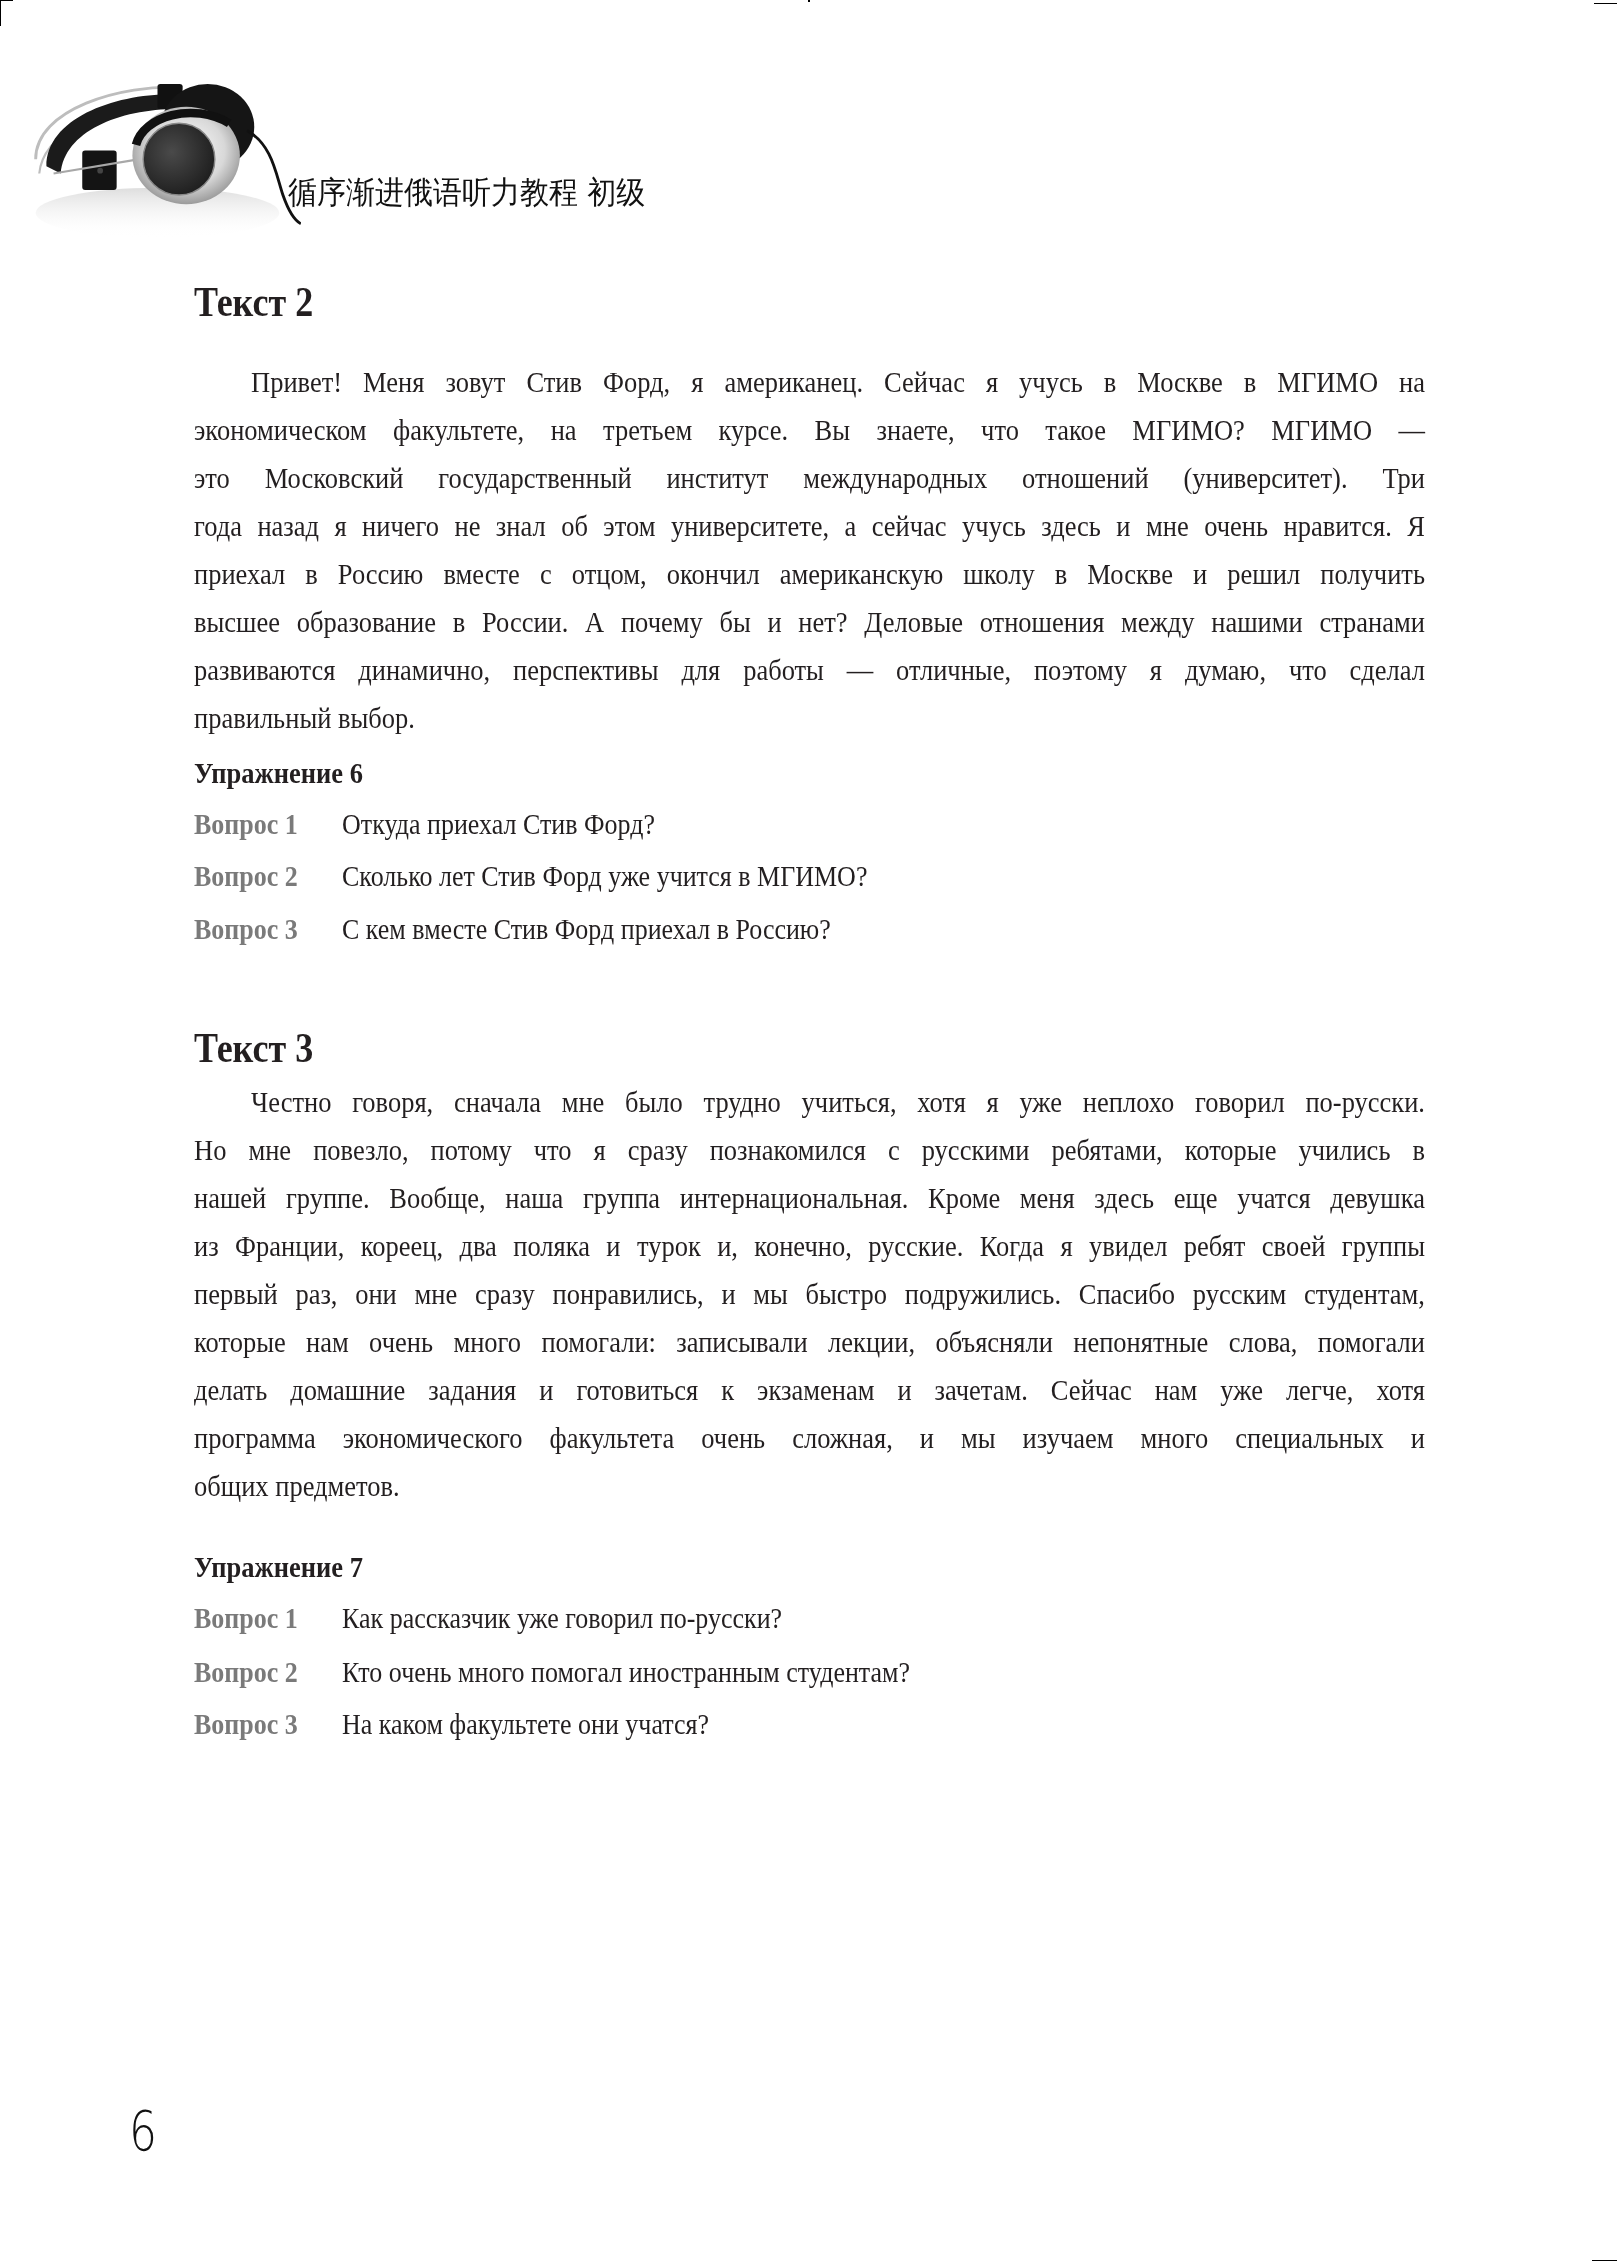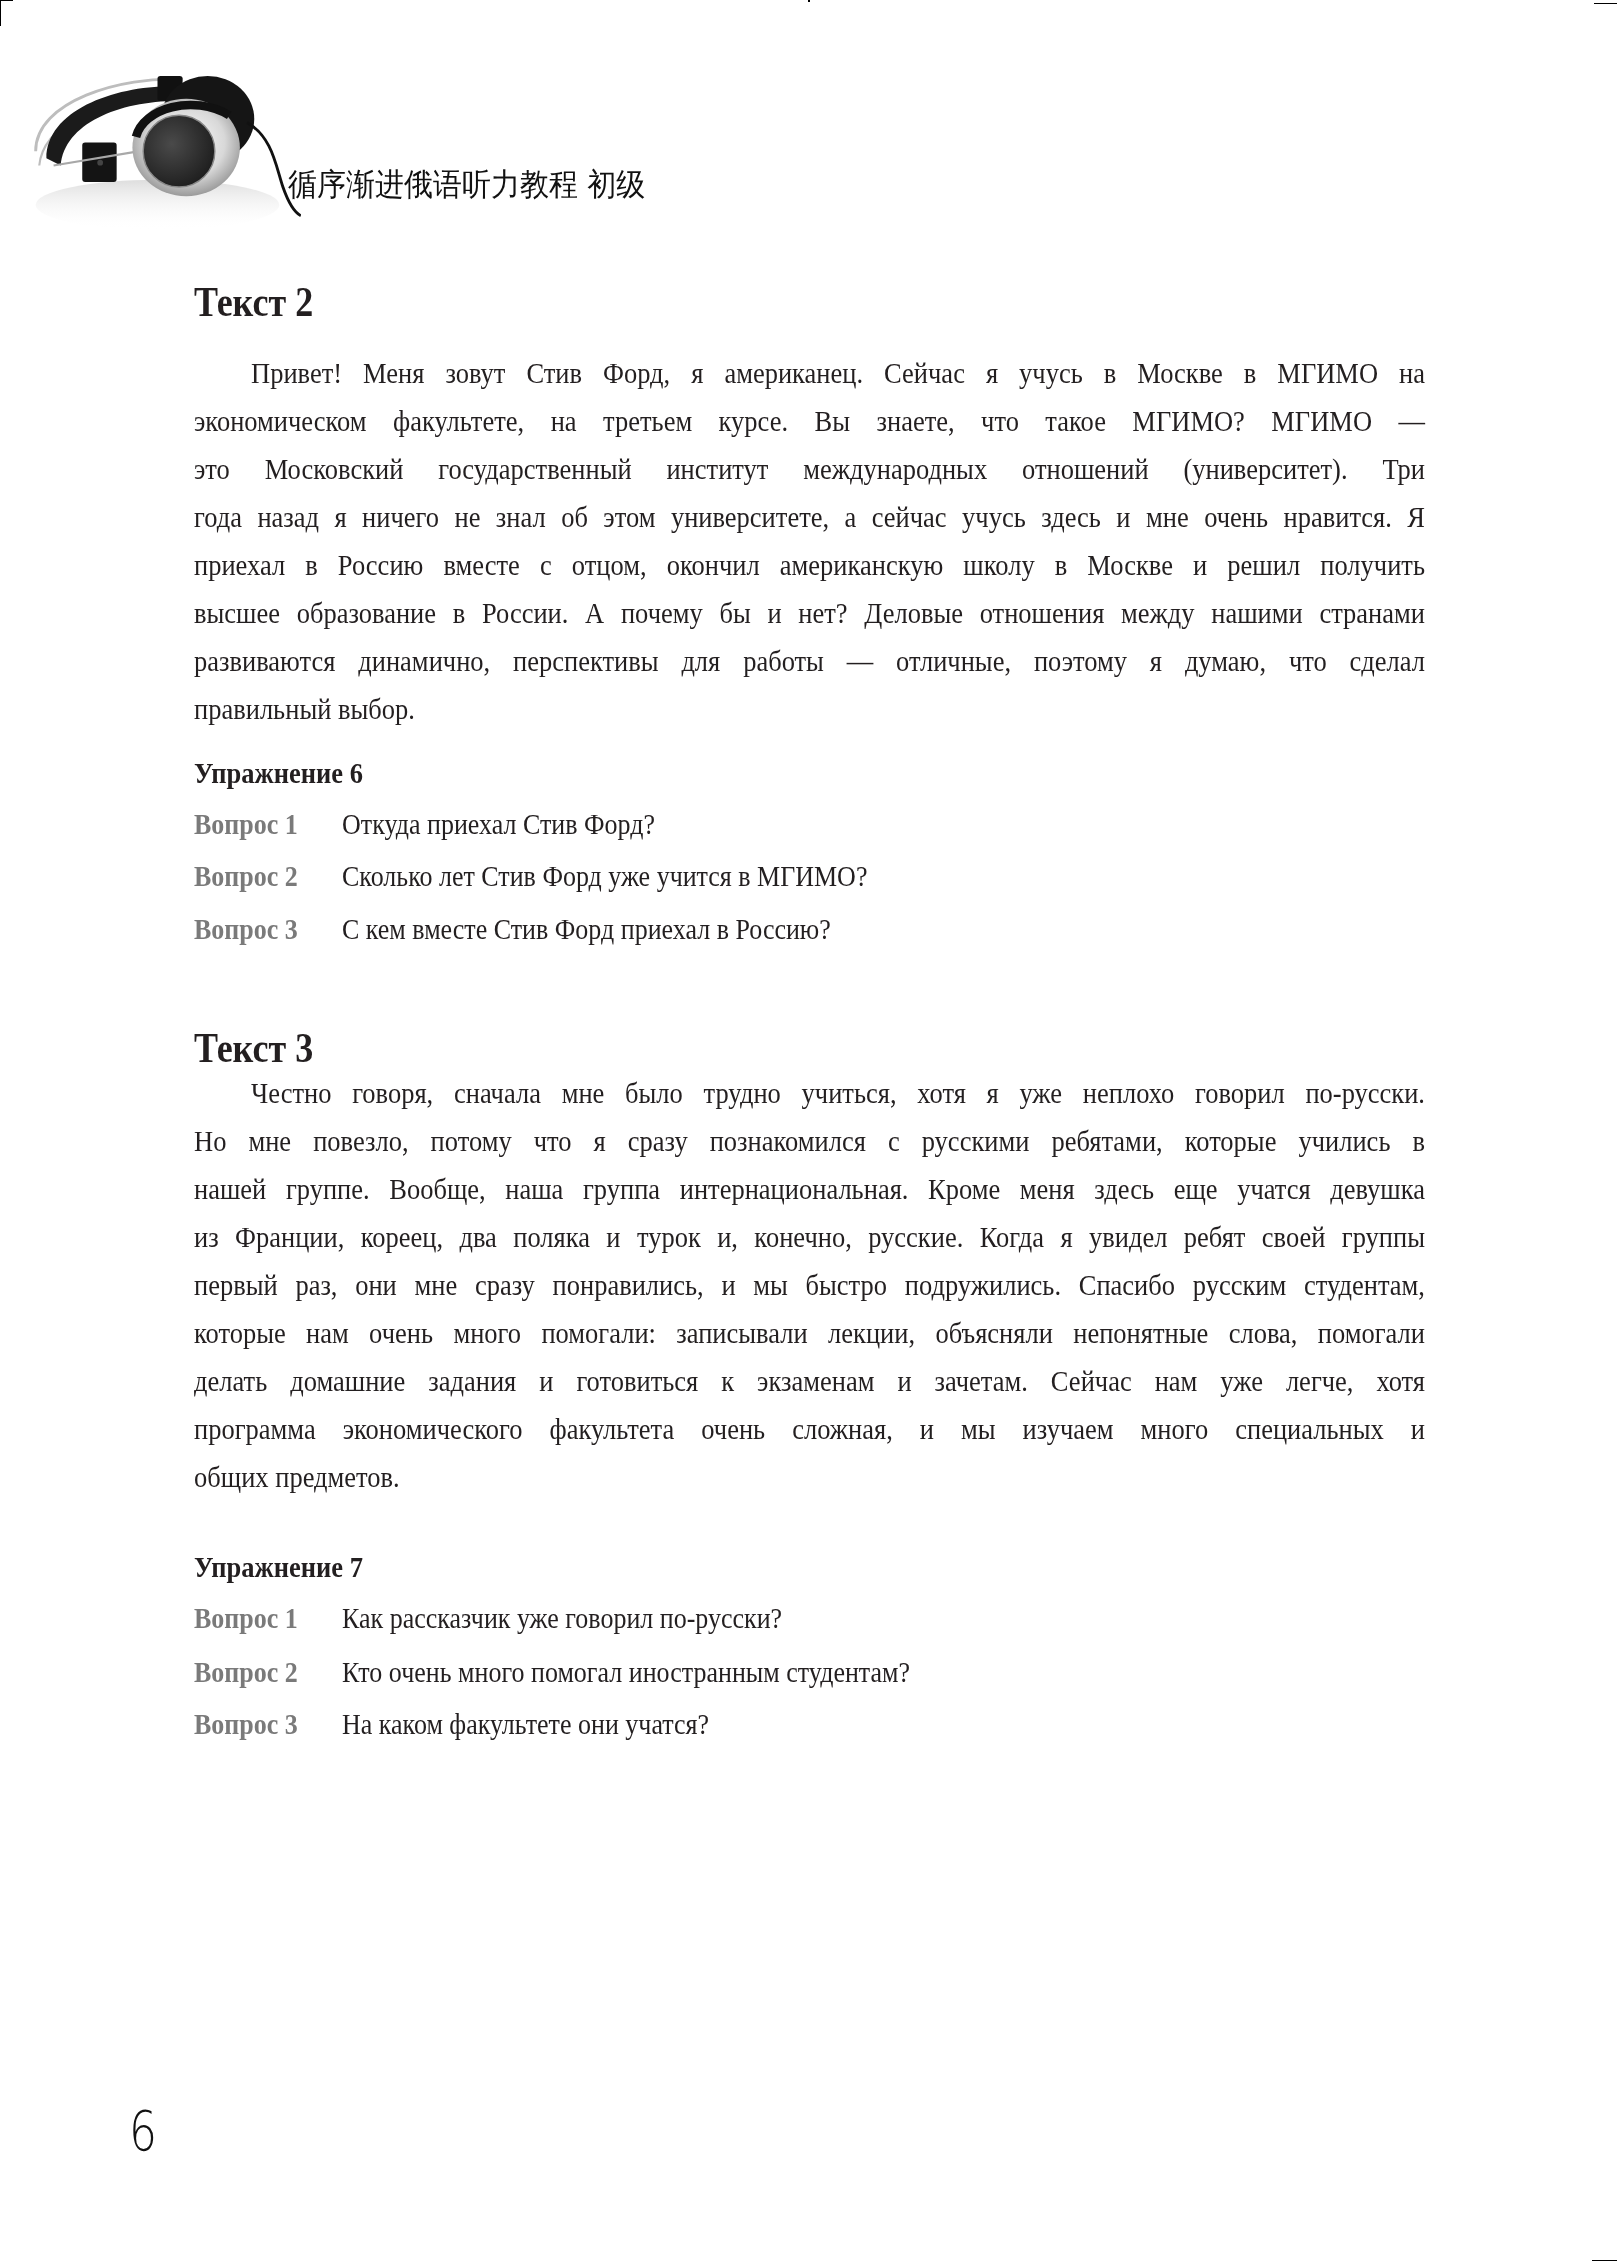--- a/index.html
+++ b/index.html
@@ -10,31 +10,31 @@
     .crop { position: absolute; background: #000; }
     .crop.tl-v { left: 0; top: 0; width: 1.4px; height: 26px; }
     .crop.tl-h { left: 0; top: 0; width: 13px; height: 1.4px; }
     .crop.tr-v { right: 0; top: 0; width: 1.4px; height: 26px; }
     .crop.tr-h { right: 0; top: 2.9px; width: 24.4px; height: 1.4px; }
     .crop.br-v { right: 0; bottom: 0; width: 1.4px; height: 26px; }
     .crop.br-h { right: 0; bottom: 0; width: 26px; height: 1.4px; }
     .crop.tc { left: 808px; top: 0; width: 2.2px; height: 2.2px; }
 
     
-    .header { position: absolute; left: 0; top: 8px; width: 717px; height: 215px; }
+    .header { position: absolute; left: 0; top: 16px; width: 717px; height: 215px; }
     .headphones { position: absolute; left: 14.3px; top: 50px; width: 287px; height: 172px; }
     .header-title { position: absolute; left: 288px; top: 156px; font-family: "DejaVu Sans", sans-serif;
                     font-size: 29px; color: #111; letter-spacing: 0px; white-space: nowrap;
                     transform: scaleY(1.08); transform-origin: left top; }
 
     
     .section-heading { position: absolute; left: 194px; font-weight: bold; font-size: 36px;
                        white-space: nowrap; transform: scaleY(1.18); transform-origin: left center;
                        line-height: 43px; height: 43px; }
-    .para { position: absolute; left: 194px; width: 1231px; }
+    .para { position: absolute; left: 194px; width: 1231px; margin-top: 9px; }
     .para-line { height: 48px; line-height: 48px; font-size: 26.5px; text-align: justify;
                  text-align-last: justify; white-space: nowrap; overflow: visible;
                  transform: scaleY(1.12); transform-origin: left center; }
     .para-line.first { padding-left: 57px; }
     .para-line.last { text-align-last: left; }
 
     .exercise-heading { position: absolute; left: 194px; font-weight: bold; font-size: 26.5px;
                         white-space: nowrap; line-height: 36px; height: 36px;
                         transform: scaleY(1.15); transform-origin: left center; }
     .question { position: absolute; left: 194px; height: 36px; line-height: 36px; white-space: nowrap;

